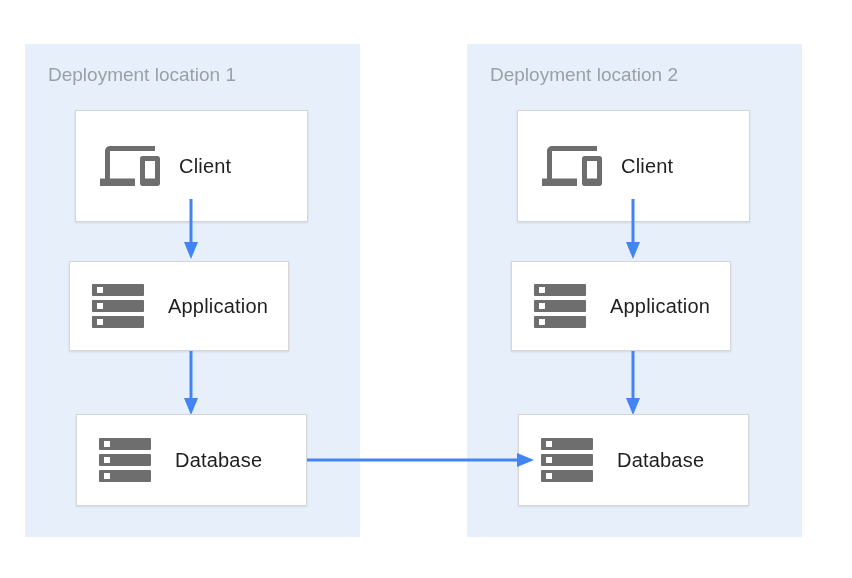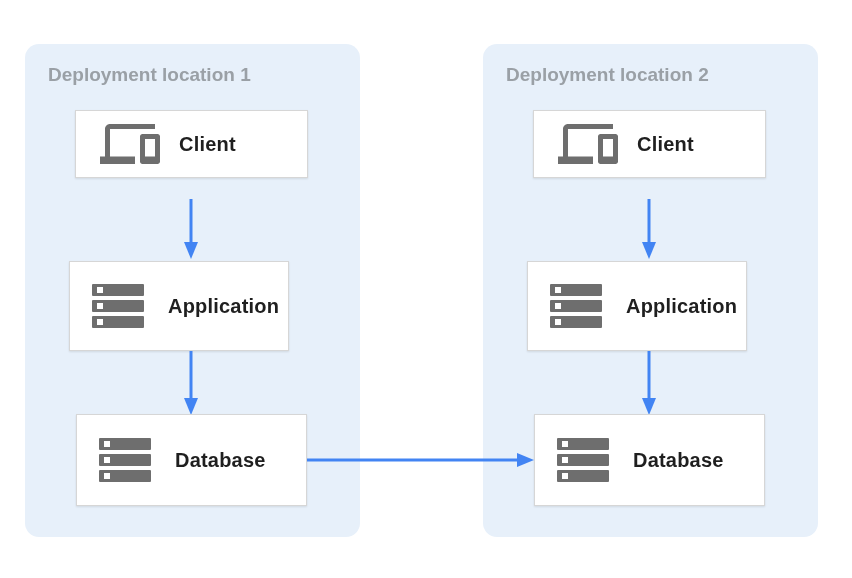--- a/index.html
+++ b/index.html
@@ -13,45 +13,44 @@
     background: #ffffff;
     overflow: hidden;
   }
 
   .group {
     position: absolute;
     top: 44px;
     width: 335px;
     height: 493px;
     background: #e7f0fa;
-    border-radius: 14px;
-    font-weight: bold;
+    border-radius: 0;
   }
   .group-1 { left: 25px; }
-  .group-2 { left: 483px; padding-left: 32px; }
+  .group-2 { left: 467px; padding-left: 32px; }
 
   .group-title {
     position: absolute;
     left: 23px;
     top: 18px;
     font-size: 19px;
     line-height: 1.35;
     color: #9aa0a6;
     white-space: nowrap;
   }
 
   .node {
     position: absolute;
     background: #ffffff;
     border: 1px solid #d6d6d6;
     box-shadow: 0 1px 2px rgba(0,0,0,0.10);
     display: flex;
     align-items: center;
   }
-  .node-client      { left: 50px; top: 66px;  width: 233px; height: 68px; padding-left: 24px; gap: 19px; }
+  .node-client      { left: 50px; top: 66px;  width: 233px; height: 112px; padding-left: 24px; gap: 19px; }
   .node-application { left: 44px; top: 217px; width: 220px; height: 90px; padding-left: 22px; gap: 24px; }
   .node-database    { left: 51px; top: 370px; width: 231px; height: 92px; padding-left: 22px; gap: 24px; }
 
   .node-label {
     font-size: 20px;
     color: #1f1f1f;
     letter-spacing: 0.2px;
     white-space: nowrap;
   }
 

